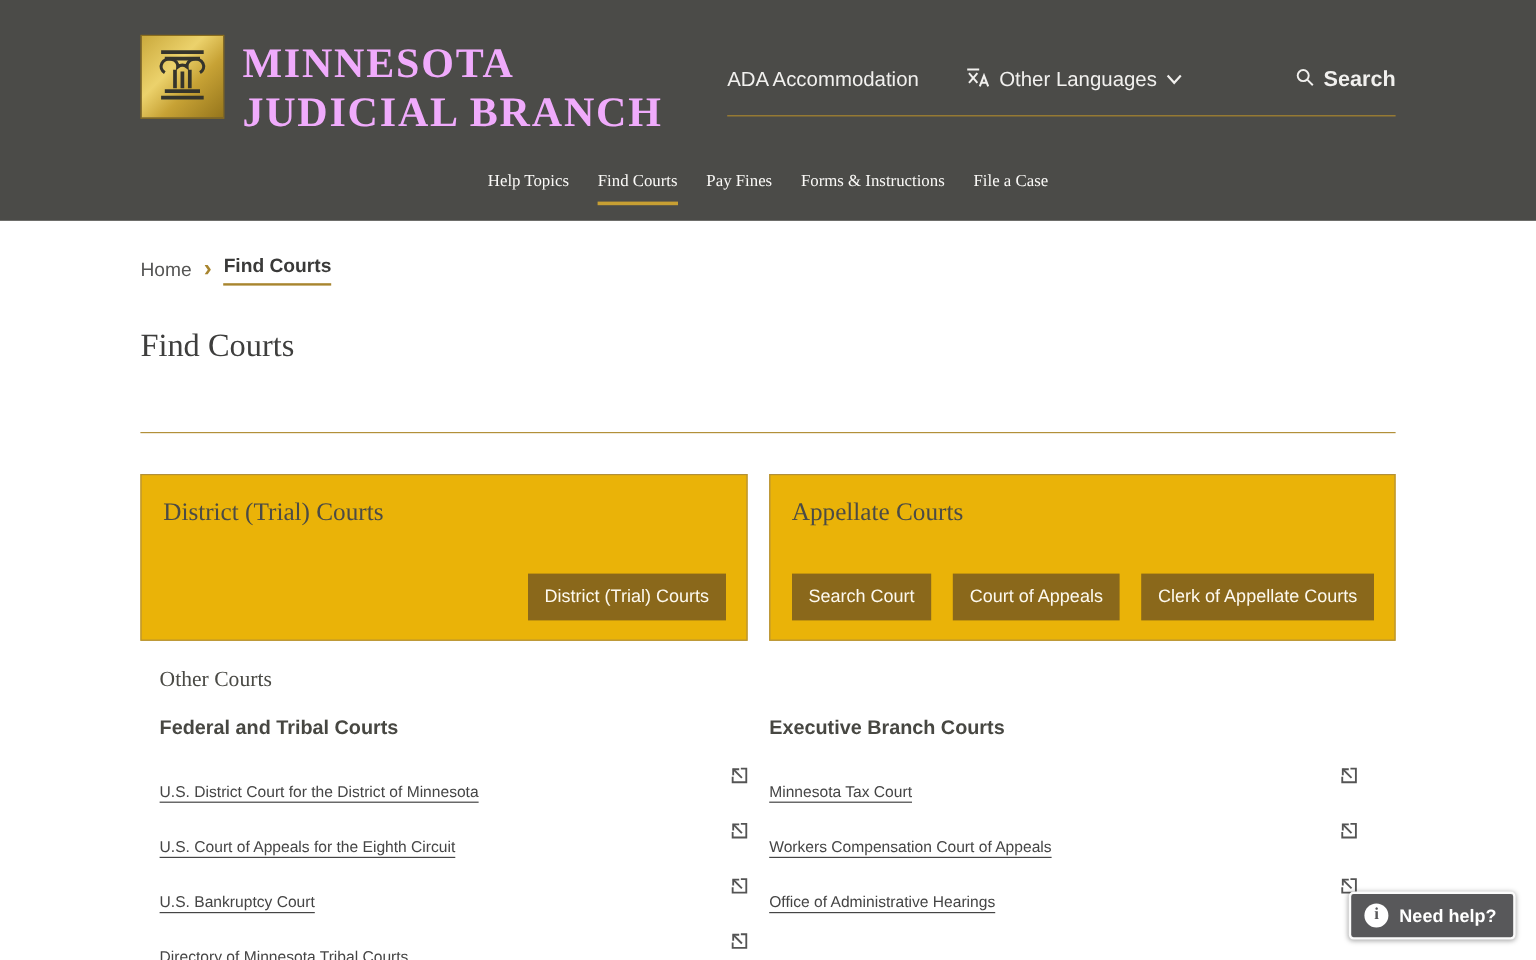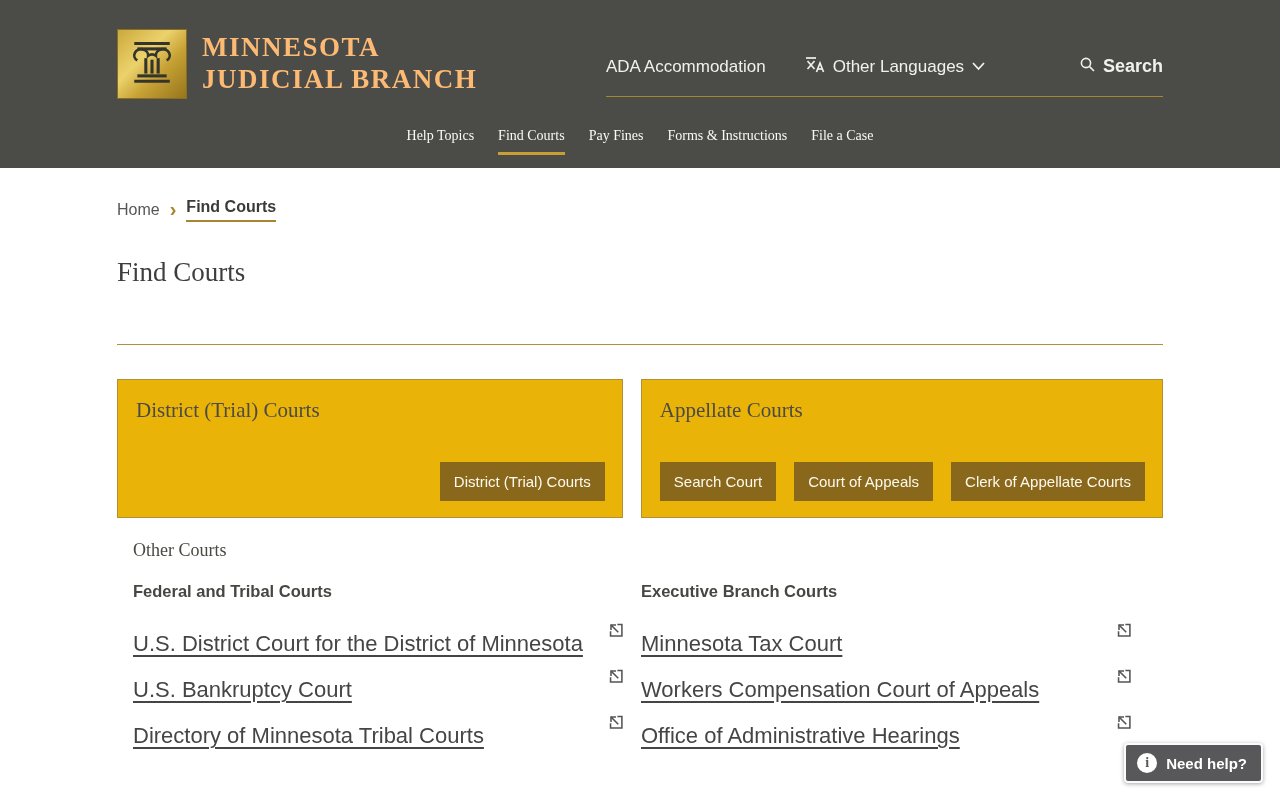--- a/index.html
+++ b/index.html
@@ -7,23 +7,23 @@
               font-family:"Liberation Sans", sans-serif; }
   a { text-decoration:none; cursor:pointer; }
 
   
   header { background:#4b4b48; width:100%; padding-bottom:13px; }
   .header-inner { width:1046px; margin:0 auto; }
   .header-top { display:flex; align-items:flex-start; padding-top:29px; }
   .logo-box { width:70px; height:70px; flex:0 0 70px;
               background:linear-gradient(135deg,#caa93c 0%, #ecd26c 38%, #c7a235 62%, #96761c 100%);
               border:1px solid #8a6d1e; display:flex; align-items:center; justify-content:center; }
-  .brand { margin-left:15px; margin-top:3px; color:#fdba74;
+  .brand { margin-left:15px; margin-top:3px; color:#f0abfc;
            font-family:"Liberation Serif", serif; font-weight:bold;
-           font-size:27px; line-height:1.18; letter-spacing:1.5px; }
+           font-size:35px; line-height:1.18; letter-spacing:1.5px; }
   .utility { margin-left:auto; margin-top:23px; width:557px;
              display:flex; align-items:center; gap:36px;
              padding-bottom:15px; border-bottom:1px solid #a8852f;
              color:#f1f0ee; font-size:17px; }
   .utility a { color:#f1f0ee; display:inline-flex; align-items:center; gap:7px; }
   .utility .search-link { margin-left:auto; font-weight:bold; font-size:18px; }
   .main-nav { display:flex; justify-content:center; gap:24px; margin-top:29px;
               font-family:"Liberation Serif", serif; font-size:14px; }
   .main-nav a { color:#faf9f7; padding-bottom:8px; border-bottom:3px solid transparent; }
   .main-nav a.active { border-bottom-color:#c79f33; }
@@ -50,21 +50,21 @@
          padding:11px 14px; cursor:pointer; white-space:nowrap; }
 
   .other { margin-top:21px; padding-left:16px; }
   .other h3 { font-family:"Liberation Serif", serif; font-weight:normal;
               font-size:18px; color:#4a4a45; margin-top:22px; }
   .other-cols { display:flex; gap:15px; width:1001px; margin-top:21px; }
   .ocol { flex:1; }
   .ocol h4 { font-size:16.5px; color:#474742; margin-bottom:14px; }
   .lrow { display:flex; justify-content:space-between; align-items:center;
           height:30px; margin-bottom:16px; }
-  .lrow a { color:#454545; font-size:22px; text-decoration:underline;
+  .lrow a { color:#454545; font-size:13px; text-decoration:underline;
             text-underline-offset:4px;margin-top:28px; }
   .ext { flex:0 0 20px; width:20px; height:20px; }
   .ext svg { display:block; }
 
   
   .need-help { position:fixed; right:17px; bottom:17px; background:#58585a;
                border:2px solid #fbfbfb; border-radius:4px; box-shadow:0 1px 4px rgba(0,0,0,.35);
                color:#ffffff; font-size:15px; font-weight:bold;
                display:flex; align-items:center; gap:9px; padding:8px 14px 8px 11px;
                cursor:pointer; font-family:"Liberation Sans", sans-serif; }
@@ -174,20 +174,30 @@
           <a>U.S. District Court for the District of Minnesota</a>
           <span class="ext">
             <svg width="20" height="20" viewBox="0 0 22 22" fill="none" stroke="#545454" stroke-width="1.7">
               <path d="M12.5 5 H17.5 V17.5 H5 V12.5"></path>
                 <path d="M5.5 11 V5.5 H11"></path>
                 <path d="M5.5 5.5 L13.5 13.5"></path>
             </svg>
           </span>
         </div>
         <div class="lrow">
+          <a>U.S. Court of Appeals for the Eighth Circuit</a>
+          <span class="ext">
+            <svg width="20" height="20" viewBox="0 0 22 22" fill="none" stroke="#545454" stroke-width="1.7">
+              <path d="M12.5 5 H17.5 V17.5 H5 V12.5"></path>
+                <path d="M5.5 11 V5.5 H11"></path>
+                <path d="M5.5 5.5 L13.5 13.5"></path>
+            </svg>
+          </span>
+        </div>
+        <div class="lrow">
           <a>U.S. Bankruptcy Court</a>
           <span class="ext">
             <svg width="20" height="20" viewBox="0 0 22 22" fill="none" stroke="#545454" stroke-width="1.7">
               <path d="M12.5 5 H17.5 V17.5 H5 V12.5"></path>
                 <path d="M5.5 11 V5.5 H11"></path>
                 <path d="M5.5 5.5 L13.5 13.5"></path>
             </svg>
           </span>
         </div>
         <div class="lrow">

